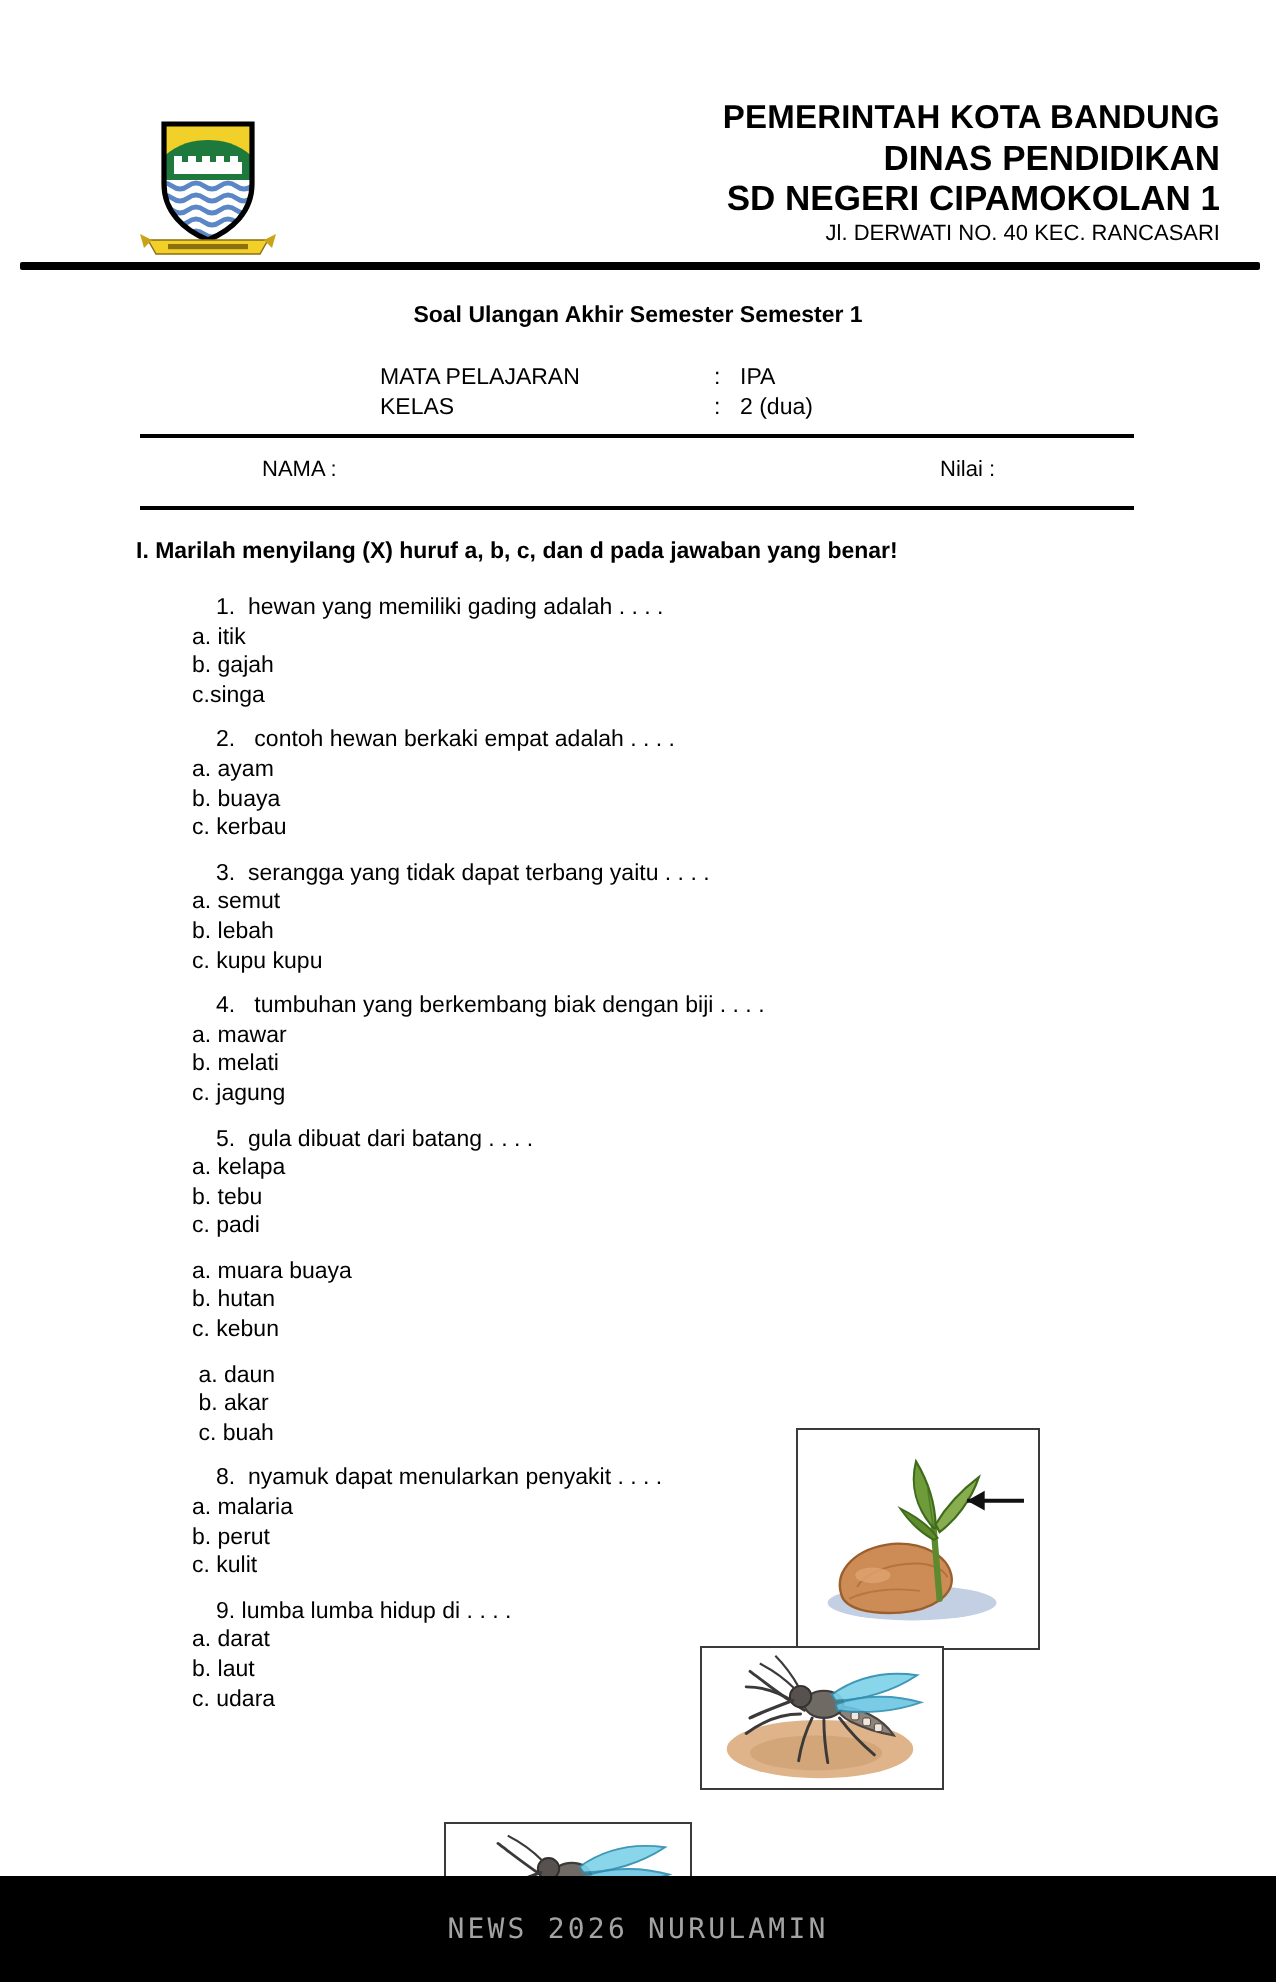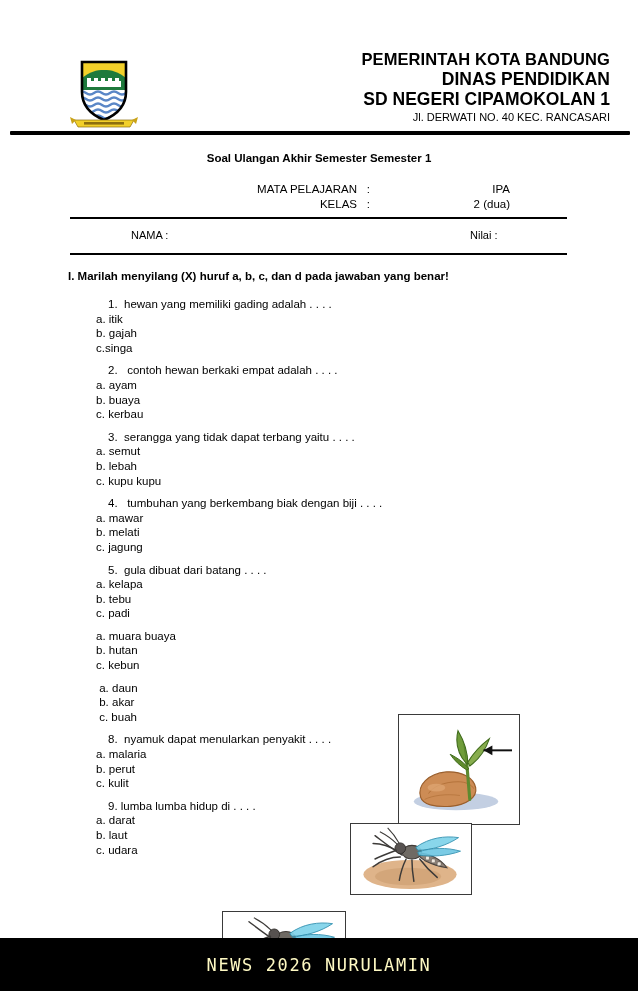--- a/index.html
+++ b/index.html
@@ -89,21 +89,20 @@
   }
   .meta {
     position: absolute;
     top: 182px;
     left: 190px;
     font-size: 11.5px;
     line-height: 15px;
   }
   .meta-row {
     display: flex;
-    text-align: right;
   }
   .meta-key {
     width: 167px;
   }
   .meta-colon {
     width: 13px;
   }
   .meta-val {
     width: 140px;
   }
@@ -208,23 +207,23 @@
     width: 638px;
     height: 53px;
     background: #000000;
     color: #ffffff;
     display: flex;
     align-items: center;
     justify-content: center;
   }
   .banner-text {
     font-family: "DejaVu Sans Mono", monospace;
-    font-size: 17px;
+    font-size: 14px;
     letter-spacing: 1.6px;
-    color: #fef9c3;
+    color: #a3a3a3;
   }
 </style>
 </head>
 <body>
 
 <div class="page">
 
   <div class="header">
 
     <div class="crest">

